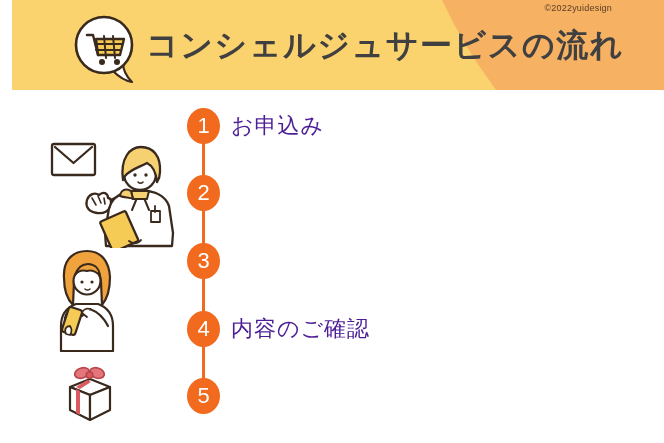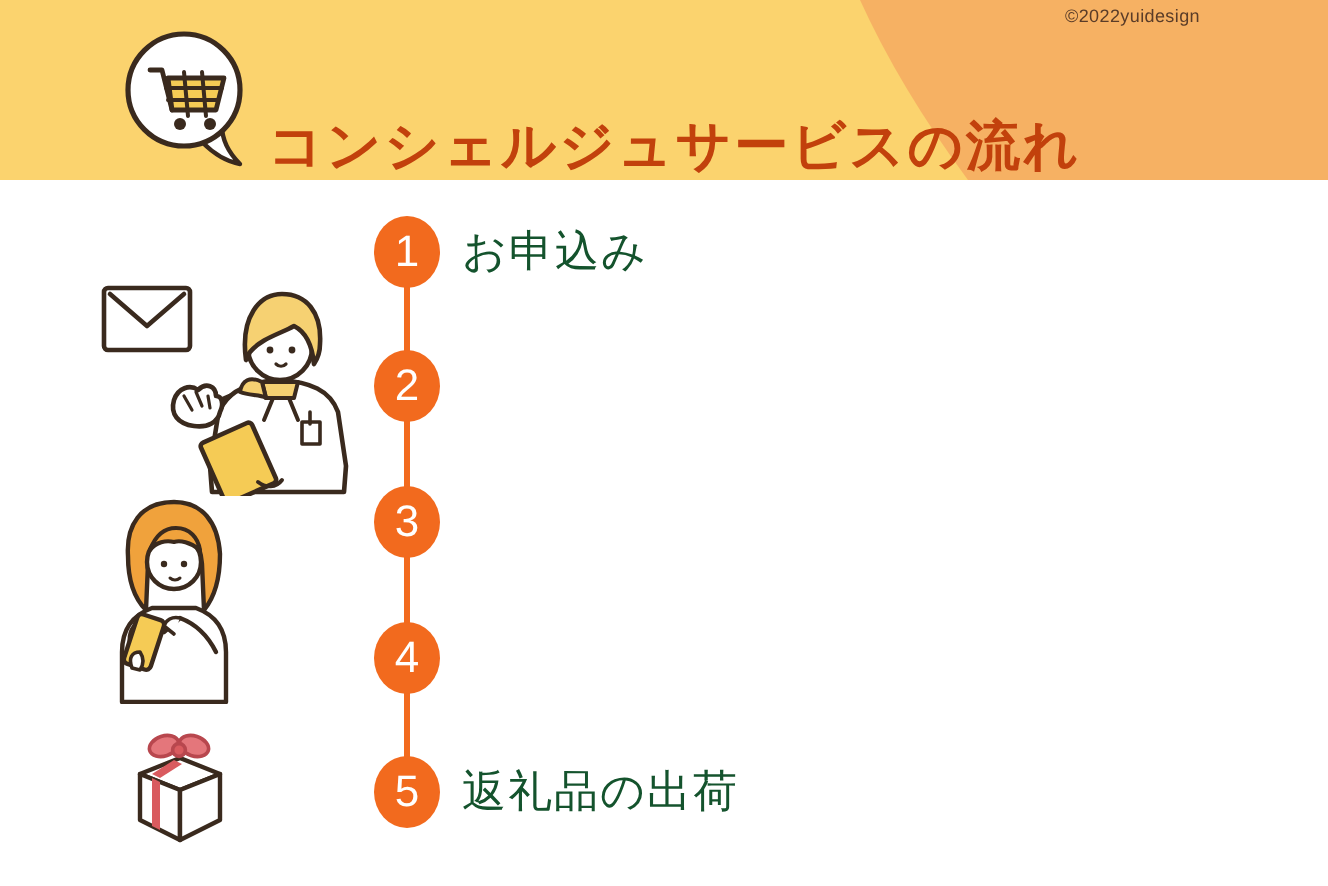--- a/index.html
+++ b/index.html
@@ -2,43 +2,42 @@
 <html><head>
 <meta charset="utf-8">
 <style>
   html,body{margin:0;padding:0;background:#e9e9e9;}
   .canvas{
     position:relative;width:664px;height:443px;background:#ffffff;
     overflow:hidden;margin:0 auto;
     font-family:"Liberation Sans","DejaVu Sans",sans-serif;
   }
   
-  .header{position:absolute;left:0;top:0;width:606px;height:90px;background:#fbd36e;}
+  .header{position:absolute;left:12px;top:0;width:606px;height:90px;background:#fbd36e;}
   .header-blob{position:absolute;left:0;top:0;width:664px;height:90px;}
   .copyright{
     position:absolute;top:3px;right:6px;font-size:9px;color:#5a3c28;
     letter-spacing:0.2px;z-index:3;
   }
   .bubble-wrap{position:absolute;left:60px;top:13px;width:72px;height:72px;z-index:2;}
   .page-title{
     position:absolute;left:134px;top:0;height:90px;line-height:90px;
-    font-size:27px;font-weight:600;color:#c2410c;letter-spacing:1.5px;z-index:2;
+    font-size:32px;font-weight:600;color:#404040;letter-spacing:1.5px;z-index:2;
     white-space:nowrap;
-    margin-top:28px;
   }
   
   .timeline{position:absolute;left:0;top:90px;width:664px;height:353px;}
   .tl-line{position:absolute;left:202px;top:35px;width:3px;height:271px;background:#f26a1e;}
   .step{position:absolute;left:187px;height:36px;display:flex;align-items:center;}
   .step-circle{
     width:33px;height:36px;border-radius:50%;background:#f26a1e;color:#ffffff;
     font-size:22px;line-height:36px;text-align:center;flex:0 0 33px;
   }
   .step-label{
-    margin-left:11px;font-size:22px;color:#14532d;letter-spacing:1px;
+    margin-left:11px;font-size:22px;color:#4c1d95;letter-spacing:1px;
     white-space:nowrap;
   }
   .step1{top:18px;} .step2{top:85px;} .step3{top:153px;} .step4{top:221px;} .step5{top:288px;}
   
   .illu{position:absolute;}
   .illu-concierge{left:43px;top:136px;}
   .illu-phone{left:54px;top:248px;}
   .illu-gift{left:64px;top:364px;}
 </style>
 </head>
@@ -163,21 +162,21 @@
     <div class="step step2">
       <div class="step-circle">2</div>
     </div>
 
     <div class="step step3">
       <div class="step-circle">3</div>
     </div>
 
     <div class="step step4">
       <div class="step-circle">4</div>
+      <div class="step-label">内容のご確認</div>
     </div>
 
     <div class="step step5">
       <div class="step-circle">5</div>
-      <div class="step-label">返礼品の出荷</div>
     </div>
   </div>
 
 </div>
 
 </body></html>

